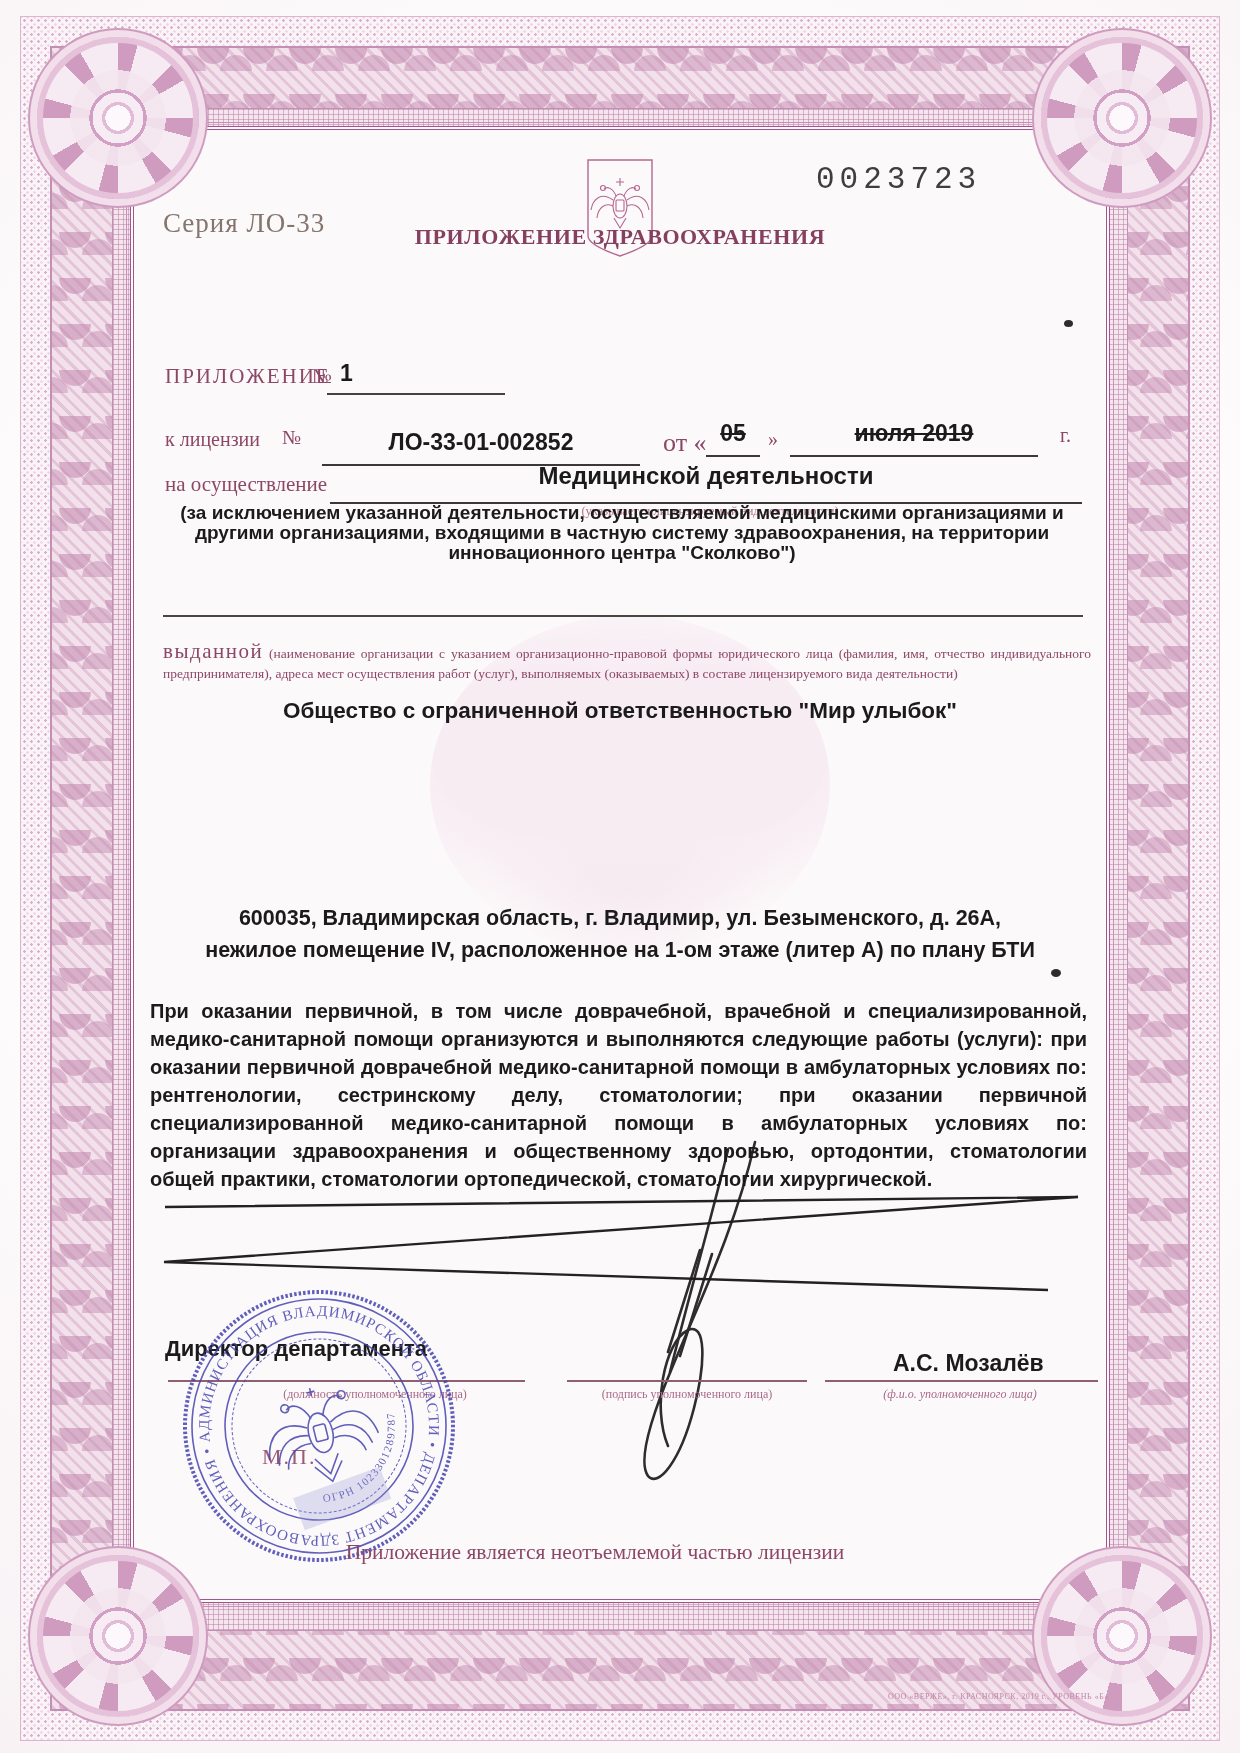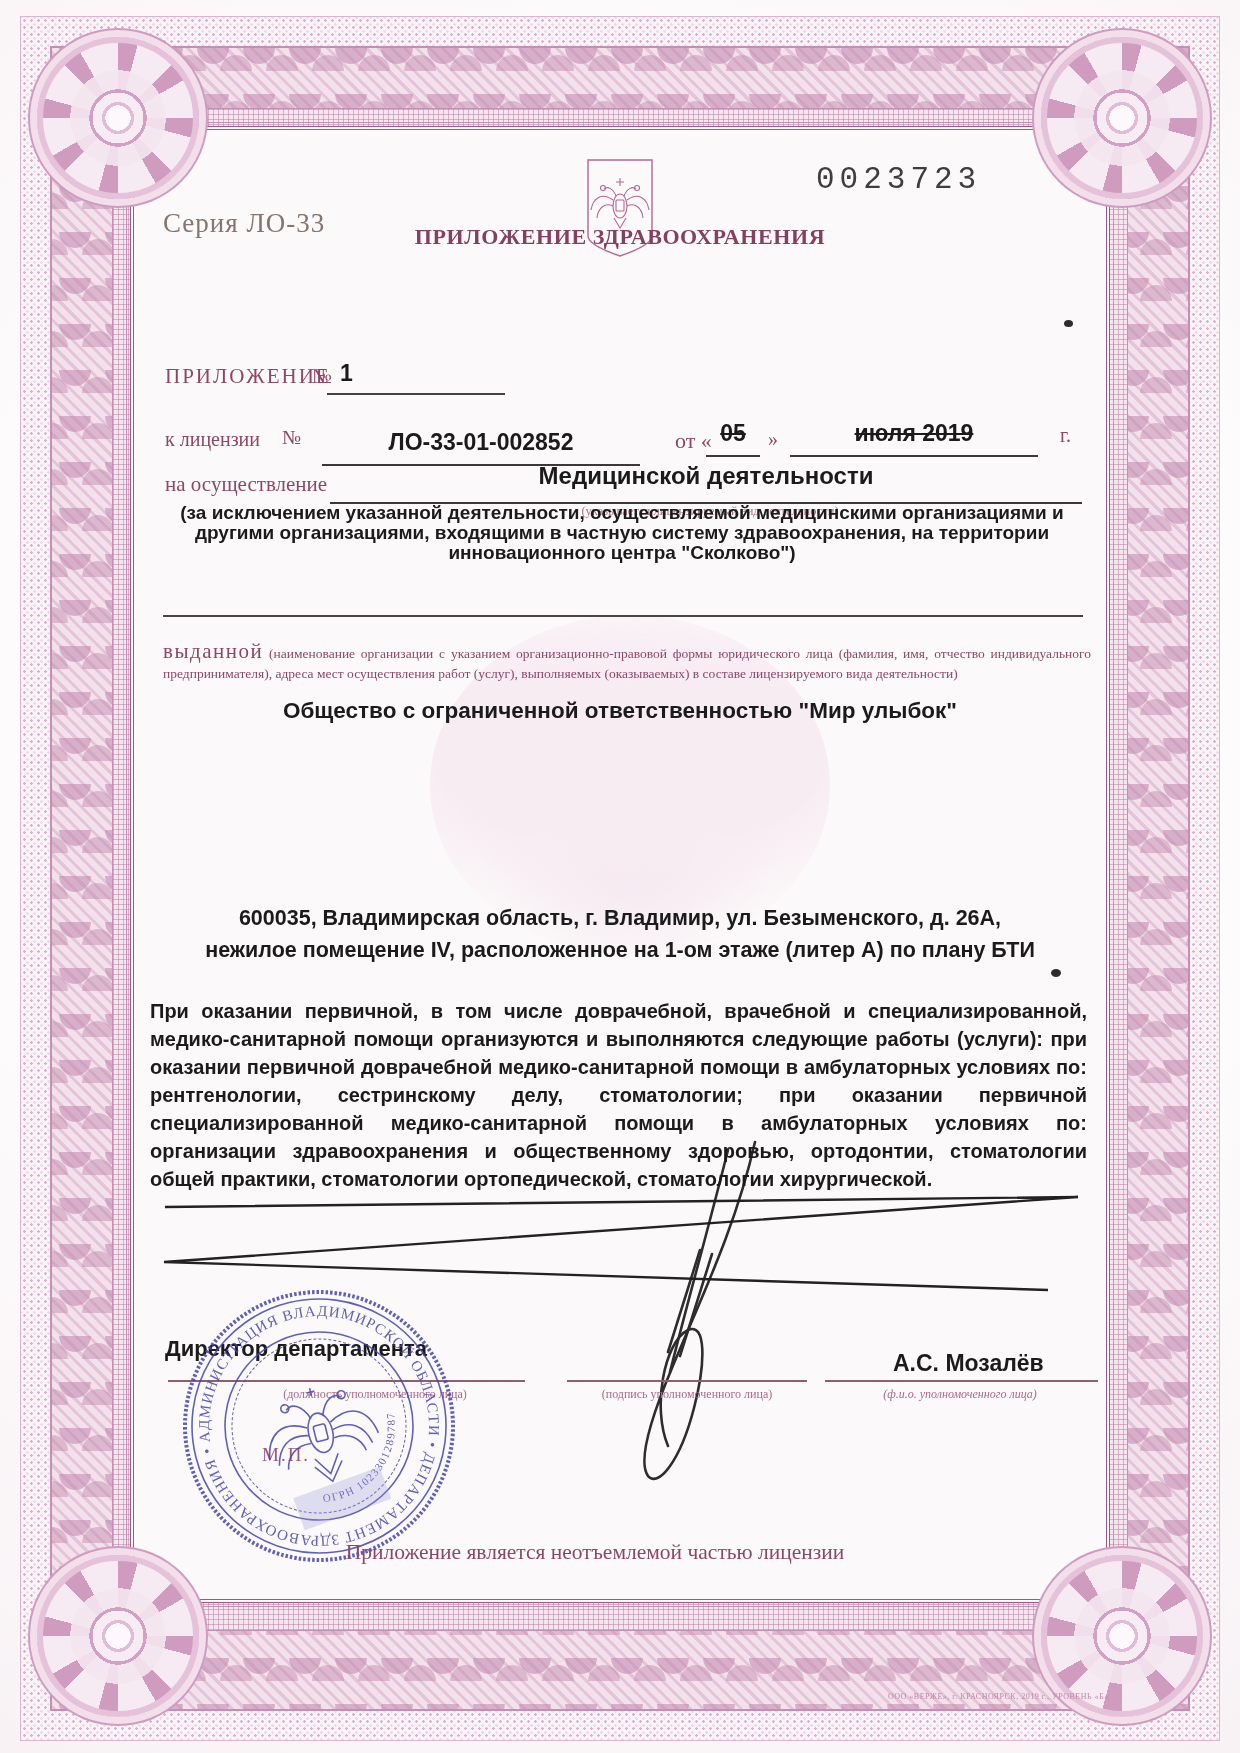--- a/index.html
+++ b/index.html
@@ -50,21 +50,21 @@
   .auth1{top:224px;} .auth2{top:255px;}
   .emblem{left:578px;top:152px;}
   .appendix-label{left:165px;top:364px;font-size:21px;letter-spacing:2px;}
   .appendix-nosign{left:312px;top:364px;font-size:21px;}
   .appendix-line{left:327px;top:393px;width:178px;height:2px;background:#47413f;}
   .appendix-number{left:340px;top:360px;font-size:23px;}
   .lic-label{left:165px;top:428px;font-size:20px;}
   .lic-nosign{left:282px;top:426px;font-size:20px;}
   .lic-blank1{left:322px;top:429px;width:318px;height:35px;border-bottom:2.5px solid #3d3836;
               text-align:center;font-size:23px;}
-  .from-label{left:663px;top:428px;font-size:22px;margin-left:12px;}
+  .from-label{left:663px;top:428px;font-size:26px;}
   .lic-day{left:706px;top:420px;width:54px;height:35px;border-bottom:2.5px solid #3d3836;
            text-align:center;font-size:23px;text-decoration:line-through;}
   .quote-close{left:768px;top:428px;font-size:20px;}
   .lic-blank2{left:790px;top:420px;width:248px;height:35px;border-bottom:2.5px solid #3d3836;
               text-align:center;font-size:23px;text-decoration:line-through;}
   .year-suffix{left:1060px;top:424px;font-size:20px;}
   .act-label{left:165px;top:472px;font-size:21px;}
   .act-blank{left:330px;top:462px;width:752px;height:40px;border-bottom:2.5px solid #3d3836;
              text-align:center;font-size:24px;}
   .act-caption{left:430px;top:504px;width:560px;text-align:center;font-size:12.5px;color:#b2738f;}
@@ -82,21 +82,21 @@
   .addr{left:170px;width:900px;text-align:center;font-size:21.5px;}
   .addr1{top:906px;} .addr2{top:938px;}
   .works{left:150px;top:997px;width:937px;font-size:20px;line-height:28px;text-align:justify;}
   .overlay-svg{left:0;top:0;pointer-events:none;}
   .pos-title{left:165px;top:1336px;font-size:22px;}
   .signline{height:2px;background:#8d5f70;top:1380px;}
   .sl1{left:168px;width:357px;} .sl2{left:567px;width:240px;} .sl3{left:825px;width:273px;}
   .caption{top:1387px;font-size:12px;color:#a86989;text-align:center;}
   .cap1{left:210px;width:330px;} .cap2{left:567px;width:240px;} .cap3{left:810px;width:300px;font-style:italic;}
   .signer{left:893px;top:1350px;font-size:23px;}
-  .mp{left:262px;top:1444px;font-size:19px;color:#9b5b76;letter-spacing:2px;text-align:center;}
+  .mp{left:262px;top:1444px;font-size:22px;color:#9b5b76;letter-spacing:2px;text-align:center;}
   .stamp{left:178px;top:1285px;opacity:.85;transform:rotate(-14deg);}
   .footer-note{left:150px;top:1540px;width:890px;text-align:center;font-size:21.5px;color:#8d4766;}
   .print-info{left:888px;top:1692px;font-size:8px;color:#c187a5;letter-spacing:.5px;text-align:right;}
   .speck{position:absolute;background:#2d2d2d;border-radius:50%;}
   .sp1{left:1064px;top:320px;width:9px;height:7px;}
   .sp2{left:1051px;top:969px;width:10px;height:8px;}
 </style>
 </head>
 <body>
 

